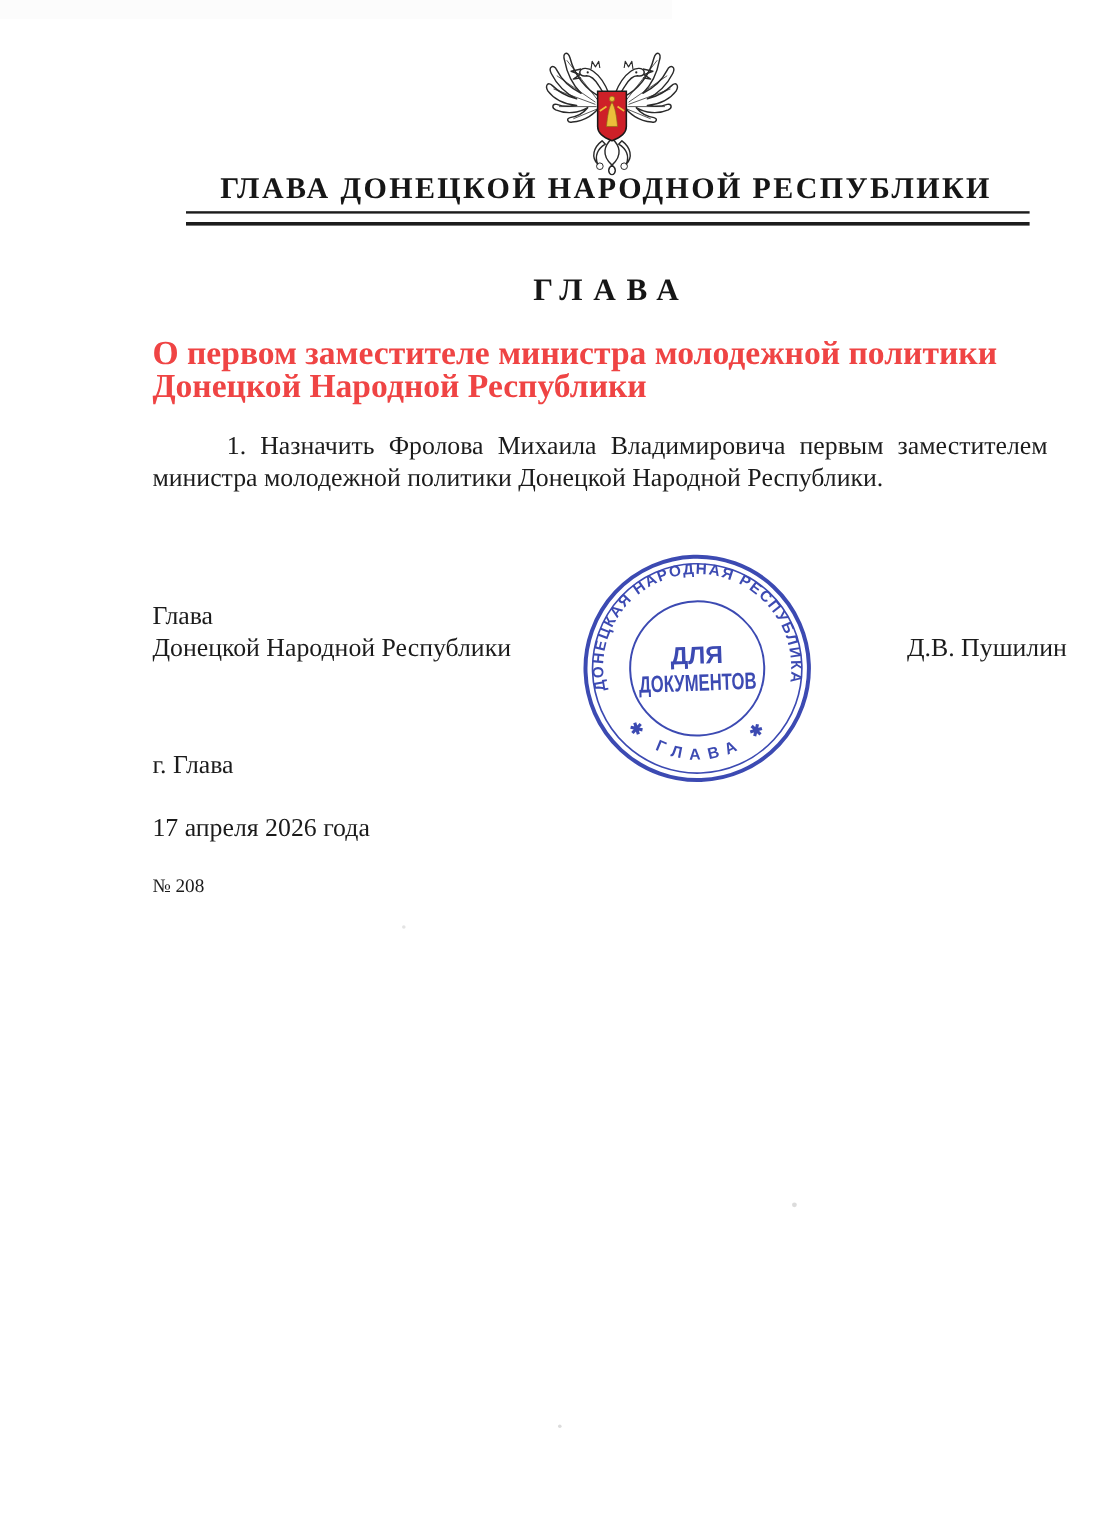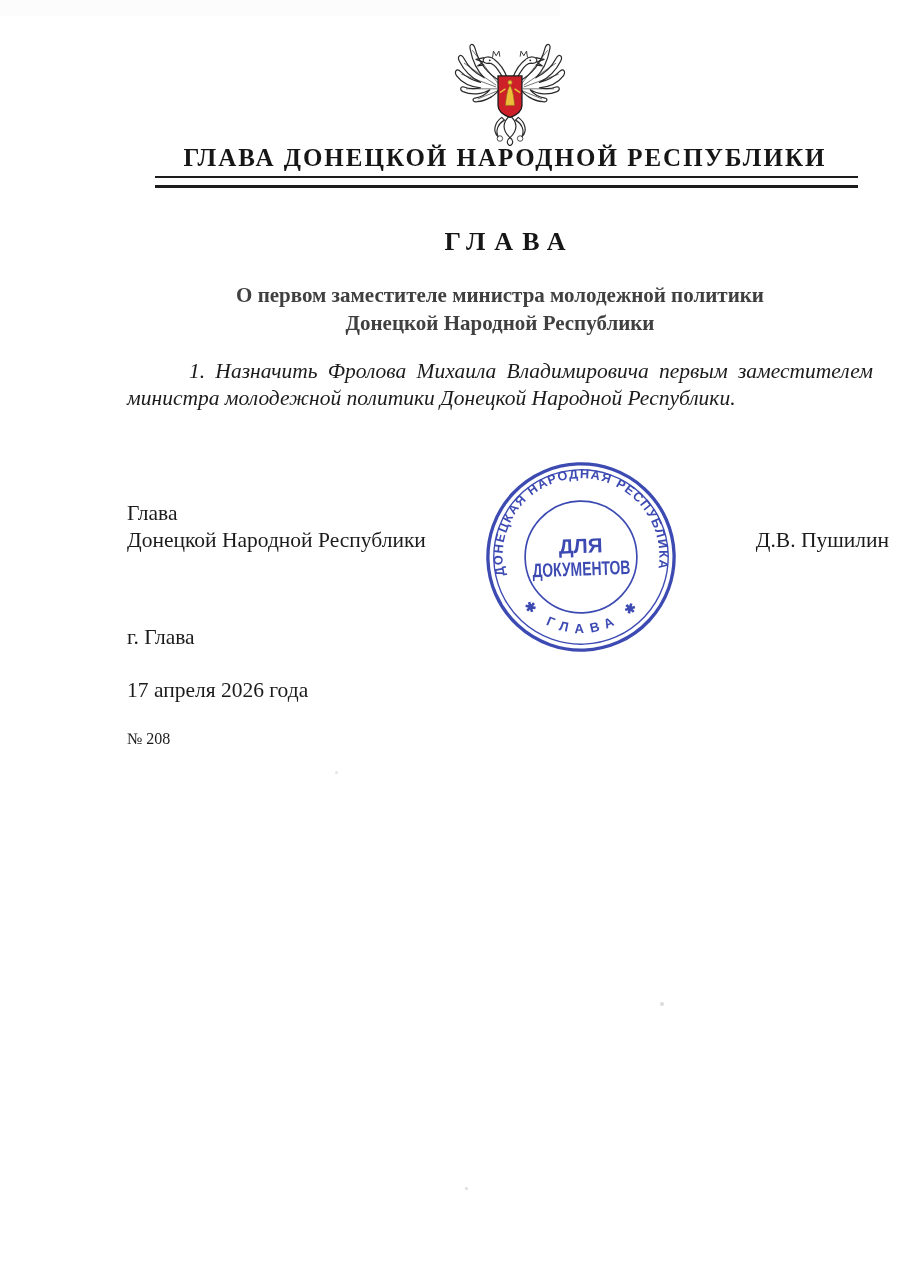--- a/index.html
+++ b/index.html
@@ -33,31 +33,30 @@
     border-bottom: 3px solid #1c1c1c;
   }
   .doc-type {
     position: absolute; left: 152px; top: 227px; width: 706px;
     text-align: center;
     font-size: 26px; font-weight: bold; letter-spacing: 9px; text-indent: 9px;
     color: #161616;
   }
   .subject {
     position: absolute; left: 127px; top: 281px; width: 746px;
-    text-align: center;
-    font-size: 21px; font-weight: bold; line-height: 28px;
-    color: #404040;
+    text-align: left;
+    font-size: 28px; font-weight: bold; line-height: 28px;
+    color: #ef4444;
   }
   .body-para {
     position: absolute; left: 127px; width: 746px;
     font-size: 21.5px; line-height: 26.5px;
     text-align: justify; text-indent: 62px;
     margin: 0;
     color: #1b1b1b;
-    font-style: italic;
   }
   .para-1 { top: 358px; }
   .para-2 { top: 426px; }
   .sig-role-1 {
     position: absolute; left: 127px; top: 501px; width: 266px;
     font-size: 21.5px;
   }
   .sig-role-2 {
     position: absolute; left: 127px; top: 528px; width: 400px;
     font-size: 21.5px;

